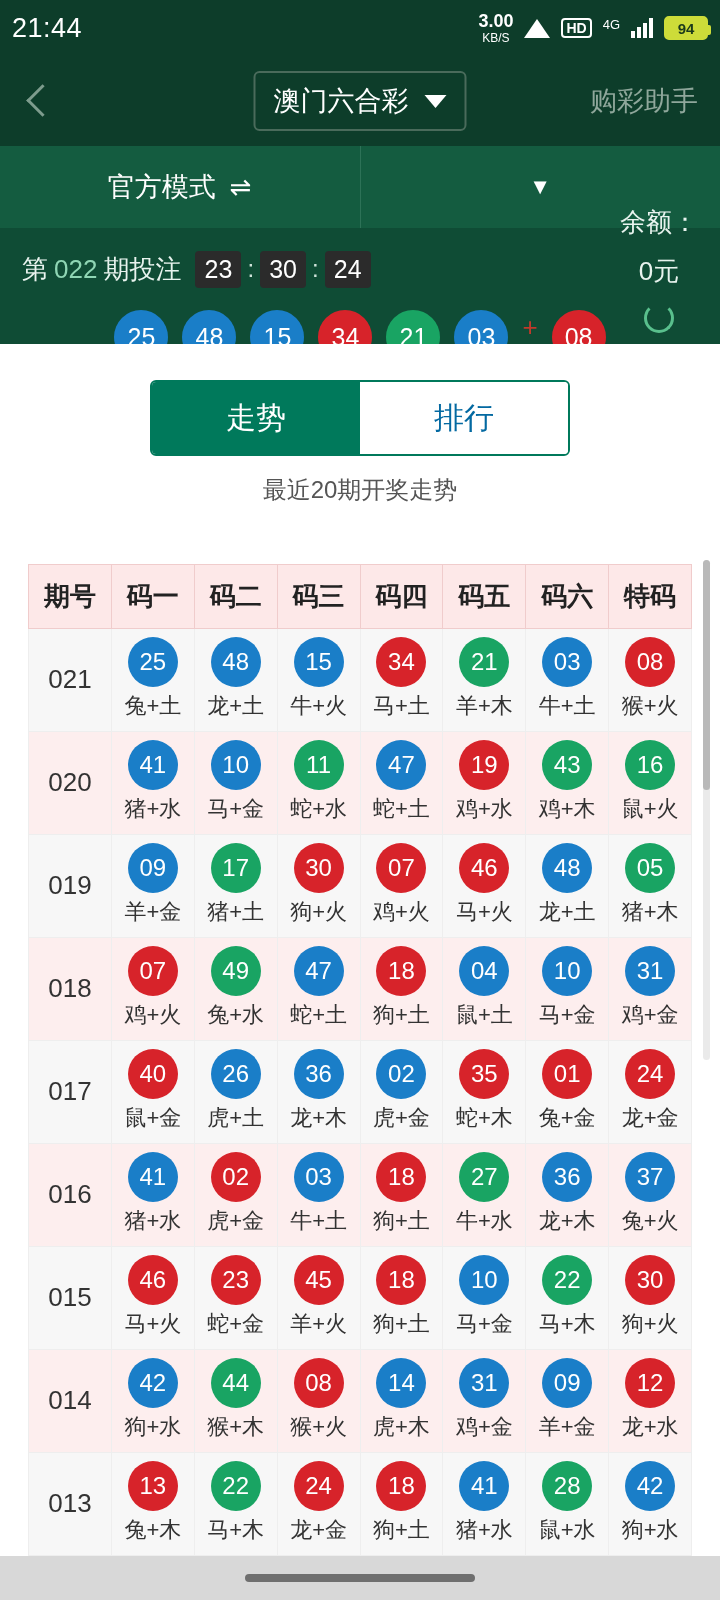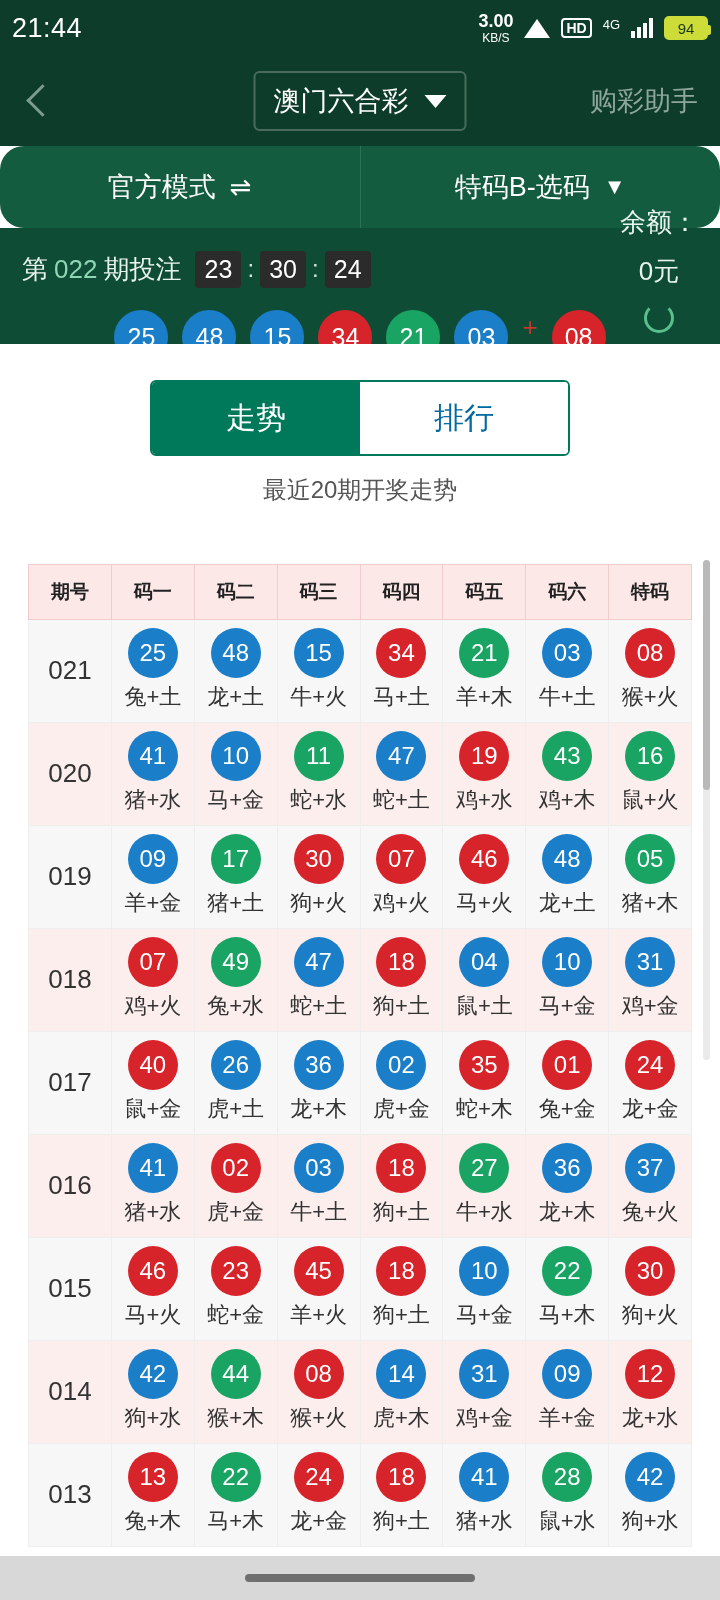--- a/index.html
+++ b/index.html
@@ -50,21 +50,21 @@
   .sig-bars i:nth-child(1){height:7px}
   .sig-bars i:nth-child(2){height:11px}
   .sig-bars i:nth-child(3){height:15px}
   .sig-bars i:nth-child(4){height:20px}
   .lte { font-size: 13px; font-weight: normal; position: relative; top:-4px;}
   .battery {
     width: 44px; height: 24px; border: 2px solid #cddc39; border-radius: 5px;
     position: relative; display:flex; align-items:center; justify-content:center;
     background:#cddc39;
   }
-  .battery .pct { font-size: 15px; font-weight: normal; color: #1b3a1b; }
+  .battery .pct { font-size: 15px; font-weight: bold; color: #1b3a1b; }
   .battery::after {
     content:""; position:absolute; right:-5px; top:7px; width:3px;height:10px;
     background:#cddc39; border-radius:0 2px 2px 0;
   }
 
   
   .titlebar {
     height: 90px;
     background: #0d3d2a;
     display: flex; align-items: center;
@@ -94,21 +94,20 @@
     border-top: 13px solid #fff;
   }
   .helper-link { margin-left: auto; color: #8fa79b; font-size: 27px; }
 
   
   .modebar {
     height: 82px;
     background: #145c40;
     display: flex; align-items: stretch;
     color: #fff;
-    border-radius: 24px;
   }
   .modebar .cell {
     flex: 1; display: flex; align-items: center; justify-content: center;
     gap: 14px; font-size: 27px;
   }
   .modebar .cell:first-child { border-right: 1px solid #2d7257; }
   .swap-ico { font-size: 26px; }
 
   
   .countbar {
@@ -177,21 +176,21 @@
   
   .tablewrap {
     background: #fff; padding: 24px 28px 0 28px;
     position: relative;
     height: 560px;
   }
   table.trend {
     width: 100%; border-collapse: collapse; table-layout: fixed;
   }
   table.trend th {
-    background: #fde8e8; color: #222; font-size: 19px; font-weight: bold;
+    background: #fde8e8; color: #222; font-size: 26px; font-weight: bold;
     padding: 14px 0; border: 1px solid #f0cccc;
   }
   table.trend td {
     border: 1px solid #eee; text-align: center; padding: 8px 0 10px;
     font-size: 22px; color: #333;
   }
   table.trend tr.odd td { background: #f7f7f7; }
   table.trend tr.even td { background: #fdeeee; }
   table.trend td.issue { font-size: 26px; color: #333; }
   .ball {
@@ -259,21 +258,20 @@
     </div>
     <span class="helper-link">购彩助手</span>
   </div>
 
   <div class="modebar">
     <div class="cell">
       <span>官方模式</span>
       <span class="swap-ico">⇌</span>
     </div>
     <div class="cell">
-      <span>特码B-选码</span>
       <span style="font-size:22px">▼</span>
     </div>
   </div>
 
   <div class="countbar">
     <span>第</span>
     <span class="issue-no" style="margin:0 6px">022</span>
     <span>期投注</span>
     <span class="cd-boxes">
       <span class="cd-box">23</span>

